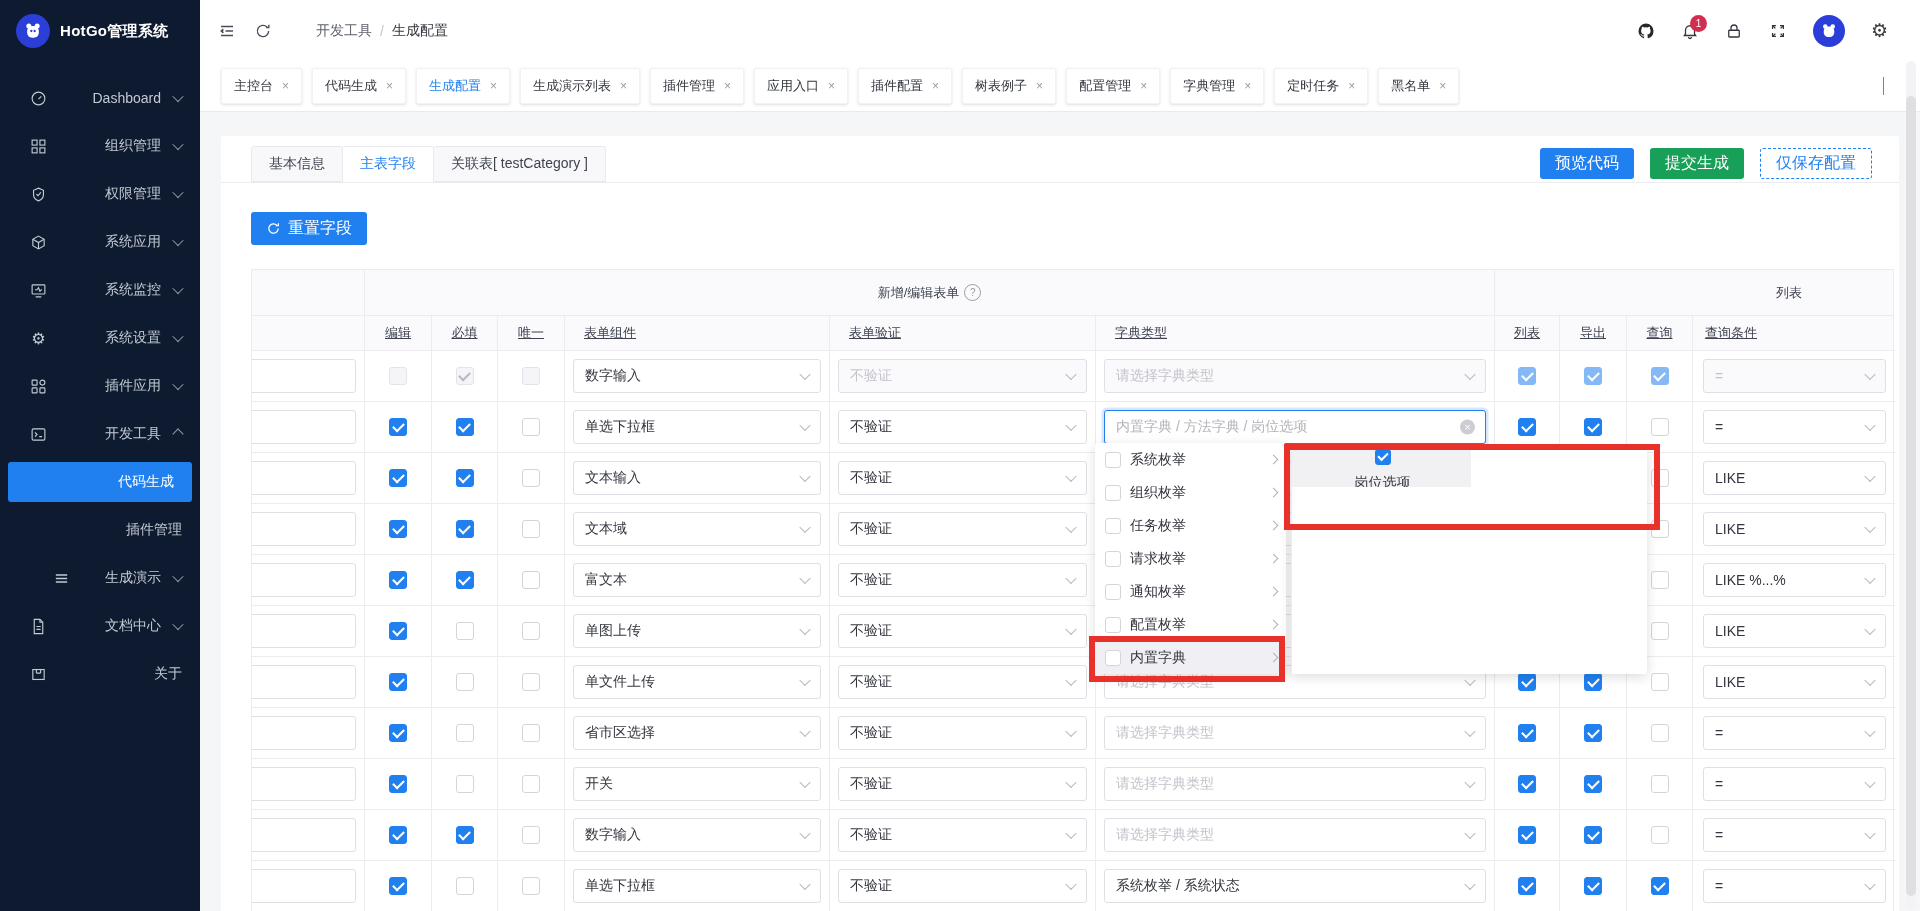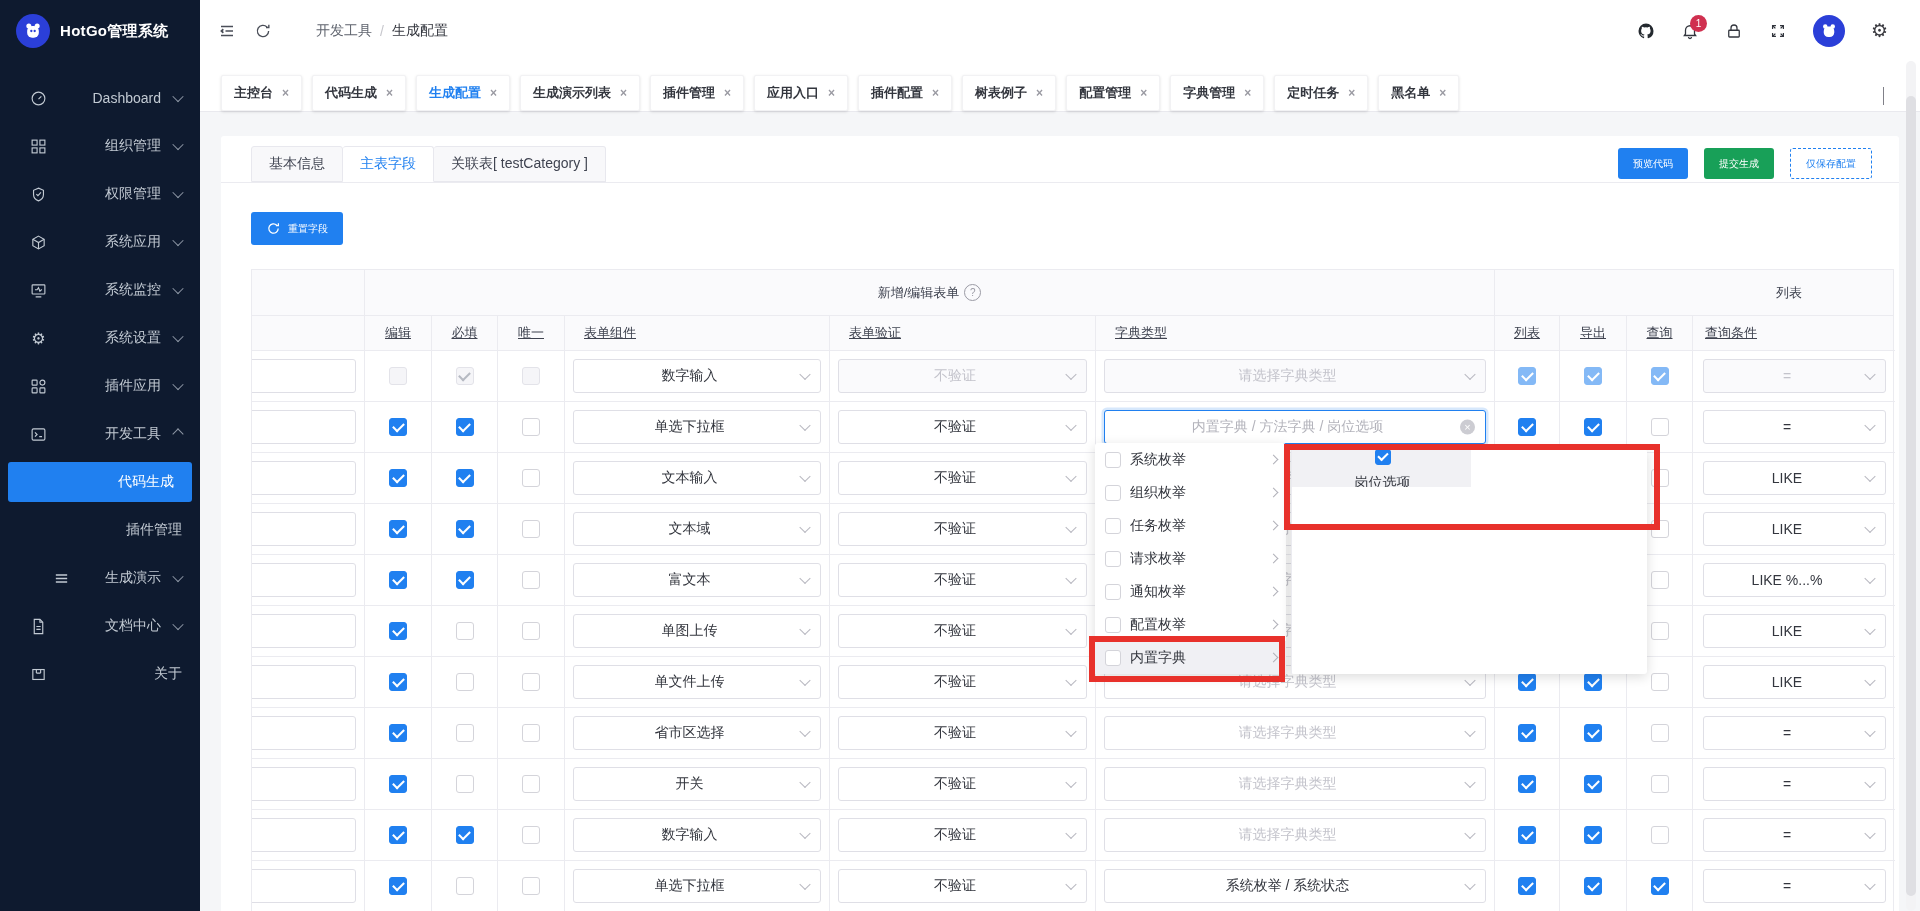--- a/index.html
+++ b/index.html
@@ -32,38 +32,38 @@
   .crumb .sec{color:#5f646e;} .crumb .sep{color:#c6c6cc;} .crumb .pg{color:#33363e;}
   .tb-right{margin-left:auto;display:flex;align-items:center;gap:26px;padding-right:32px;}
   .bell-wrap{position:relative;}
   .badge{position:absolute;top:-7px;left:9px;min-width:17px;height:17px;border-radius:9px;background:#d03050;color:#fff;
          font-size:10px;display:flex;align-items:center;justify-content:center;padding:0 2px;box-sizing:border-box;}
   .avatar{width:32px;height:32px;border-radius:50%;background:#2b3fd8;display:flex;align-items:center;justify-content:center;}
   .gear-glyph{font-size:19px;color:#3a3a40;line-height:1;cursor:pointer;}
 
   
   #tabstrip{position:absolute;left:200px;top:61px;width:1720px;height:51px;background:#fff;border-bottom:1px solid #e9e9ee;
-            display:flex;align-items:flex-end;padding-left:21px;gap:10px;box-sizing:border-box;z-index:20;font-weight:bold;}
+            display:flex;align-items:center;padding-left:21px;gap:10px;box-sizing:border-box;z-index:20;}
   .tab{height:34px;background:#fff;box-shadow:0 1px 3px rgba(0,0,0,.13);border:1px solid #f2f2f4;border-radius:2px;
        display:flex;align-items:center;padding:0 12px;font-size:13px;color:#33363e;gap:9px;cursor:pointer;white-space:nowrap;}
   .tab.active .tab-lbl{color:#2080f0;}
   .tab .x{color:#9a9aa2;font-size:12px;}
   .tab-more{margin-left:auto;margin-right:30px;cursor:pointer;padding:6px;}
   .tab-more .ch{border-color:#808088;}
 
   
   #card{position:absolute;left:221px;top:136px;width:1678px;height:791px;background:#fff;border-radius:3px;overflow:hidden;z-index:10;}
   .subtab-row{position:absolute;left:0;top:10px;width:100%;height:37px;border-bottom:1px solid #ebebf0;box-sizing:border-box;
               display:flex;align-items:flex-end;padding-left:30px;}
   .subtab{height:36px;display:flex;align-items:center;padding:0 17px;font-size:14px;color:#3f4350;background:#f8f8fa;
           border:1px solid #e8e8ee;border-radius:3px 3px 0 0;margin-right:0;border-left-width:0;cursor:pointer;box-sizing:border-box;}
   .subtab:first-child{border-left-width:1px;}
   .subtab.active{background:#fff;color:#2080f0;border-bottom-color:#fff;}
   .top-actions{position:absolute;right:27px;top:12px;display:flex;gap:16px;}
-  .btn{height:31px;border-radius:3px;font-size:10px;display:flex;align-items:center;justify-content:center;padding:0 15px;cursor:pointer;box-sizing:border-box;}
+  .btn{height:31px;border-radius:3px;font-size:16px;display:flex;align-items:center;justify-content:center;padding:0 15px;cursor:pointer;box-sizing:border-box;}
   .btn-blue{background:#2080f0;color:#fff;}
   .btn-green{background:#18a058;color:#fff;}
   .btn-dashed{background:#fff;color:#2080f0;border:1px dashed #2080f0;}
   #reset-btn{position:absolute;left:30px;top:76px;height:33px;gap:7px;padding:0 15px;}
   .reset-ic{width:15px;height:15px;}
 
   
   #tbl{position:absolute;left:30px;top:133px;width:1643px;border:1px solid #ebebf0;border-bottom:none;box-sizing:border-box;font-size:13px;}
   .tg-group{display:grid;grid-template-columns:113px 1130px 398px;height:46px;background:#fafafc;}
   .tg-group>div{border-right:1px solid #ebebf0;border-bottom:1px solid #ebebf0;display:flex;align-items:center;justify-content:center;color:#3f4350;gap:5px;box-sizing:border-box;}
@@ -83,21 +83,21 @@
   .fname{width:130px;height:34px;margin-left:-26px;border:1px solid #dfdfe6;border-radius:3px;box-sizing:border-box;outline:none;font-size:14px;padding:0 10px;}
   .cb{width:18px;height:18px;border:1px solid #d4d4da;border-radius:3px;background:#fff;display:inline-flex;align-items:center;justify-content:center;cursor:pointer;box-sizing:border-box;flex:none;}
   .cb.on{background:#2080f0;border-color:#2080f0;}
   .cb.on::after{content:"";width:9px;height:5px;border-left:2px solid #fff;border-bottom:2px solid #fff;transform:rotate(-45deg) translate(1px,-1px);}
   .cb.dis{background:#f5f5f8;border-color:#e3e3e9;}
   .cb.dis.on{background:#f5f5f8;border-color:#e3e3e9;}
   .cb.dis.on::after{border-color:#b6bac2;}
   .cb.dim{opacity:.55;}
   .sel{position:relative;height:34px;border:1px solid #dfdfe6;border-radius:3px;background:#fff;display:flex;align-items:center;
        padding:0 26px 0 11px;font-size:14px;color:#33363e;box-sizing:border-box;cursor:pointer;}
-  .td .sel{margin:0 8px;width:calc(100% - 16px);justify-content:center;}
+  .td .sel{margin:0 8px;width:calc(100% - 16px);}
   .td .sel-cond{margin:0 9px 0 10px;width:calc(100% - 19px);}
   .sel-txt{white-space:nowrap;overflow:hidden;}
   .ar{position:absolute;right:11px;top:50%;width:7px;height:7px;border-right:1.3px solid #b8b8c0;border-bottom:1.3px solid #b8b8c0;transform:translateY(-70%) rotate(45deg);}
   .clr{display:none;position:absolute;right:10px;top:50%;transform:translateY(-50%);width:15px;height:15px;border-radius:50%;
        background:#ccccd2;color:#fff;font-size:11px;line-height:15px;text-align:center;cursor:pointer;}
   .dict-ph .sel-dict .sel-txt{color:#c3c3cb;}
   .row-dis .sel-val,.row-dis .sel-dict,.row-dis .sel-cond{background:#fafafc;}
   .row-dis .sel-val .sel-txt,.row-dis .sel-dict .sel-txt,.row-dis .sel-cond .sel-txt{color:#c3c3cb;}
   .row-cas .sel-dict{border-color:#2080f0;box-shadow:0 0 0 2.5px rgba(32,128,240,.18);}
   .row-cas .sel-dict .sel-txt{color:#b3b3bb;}

